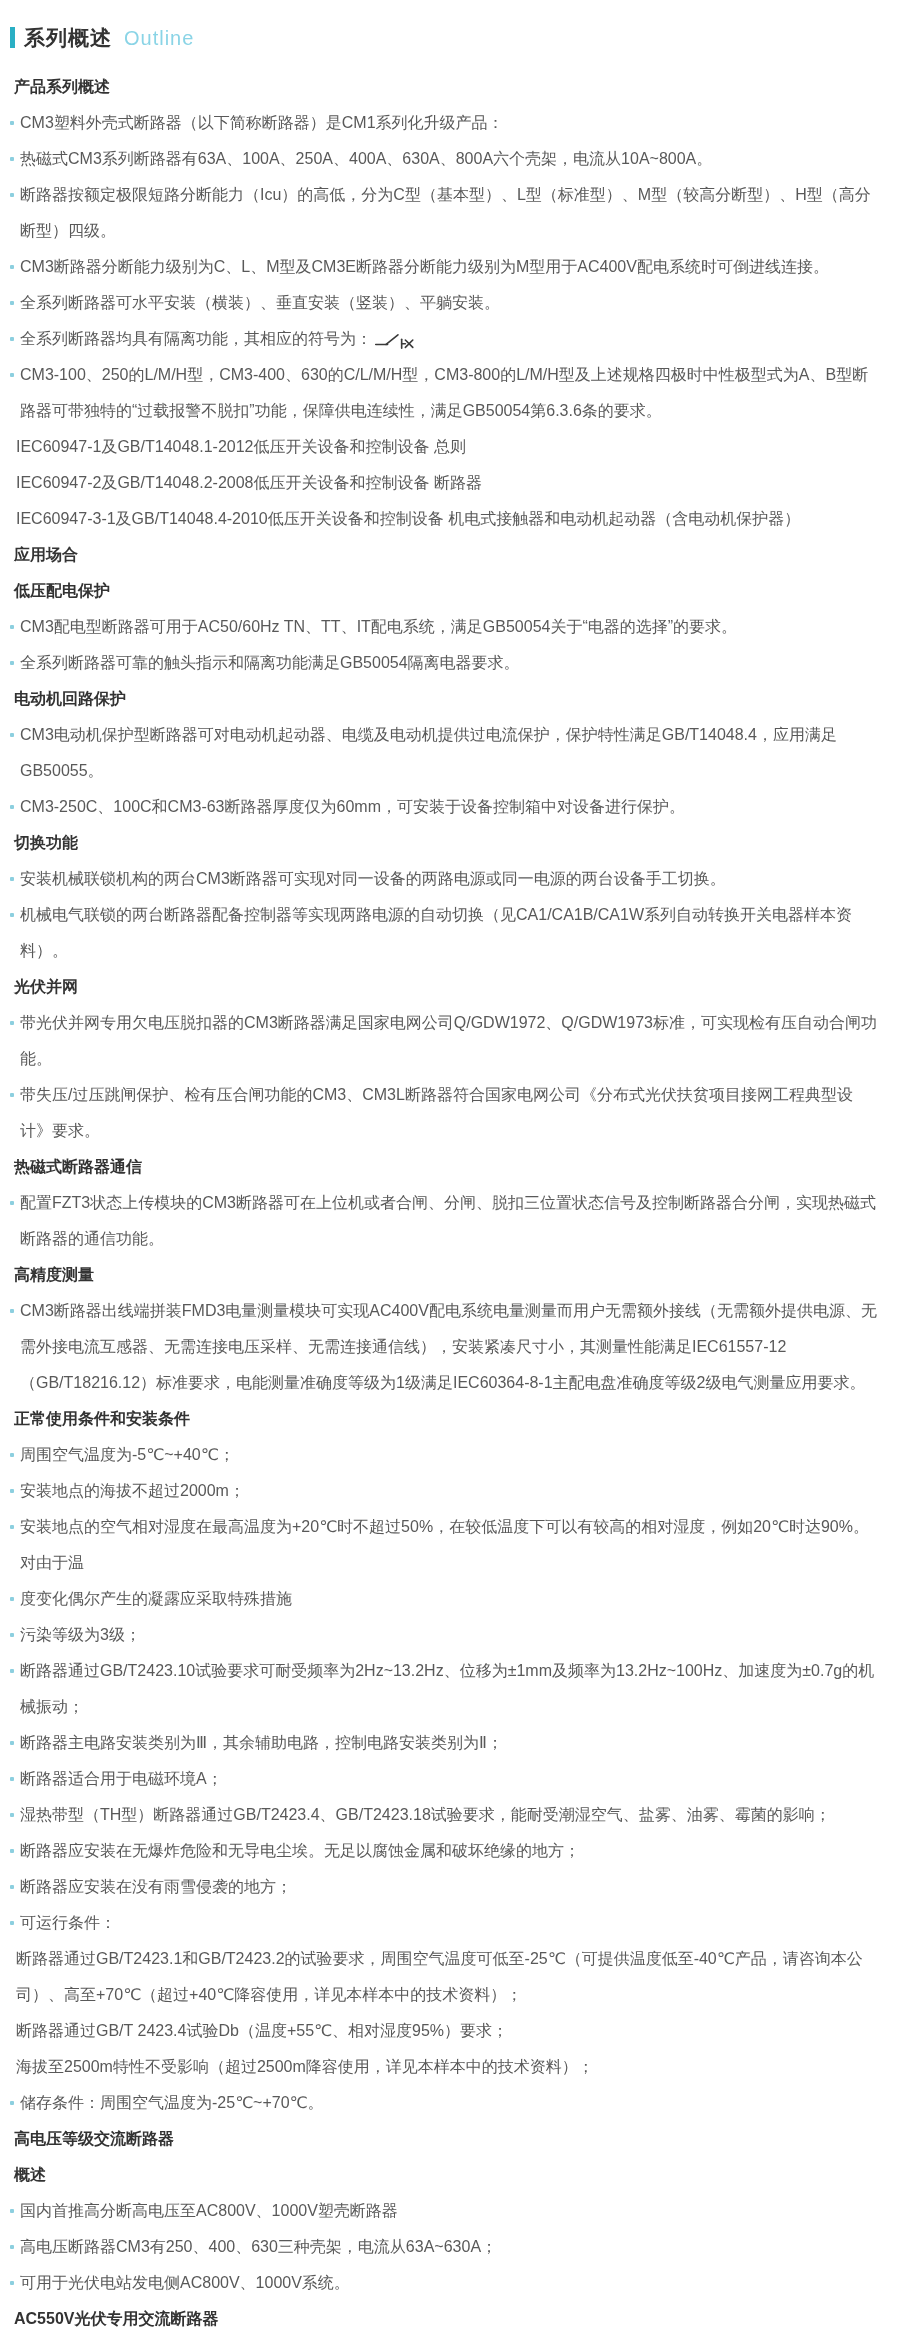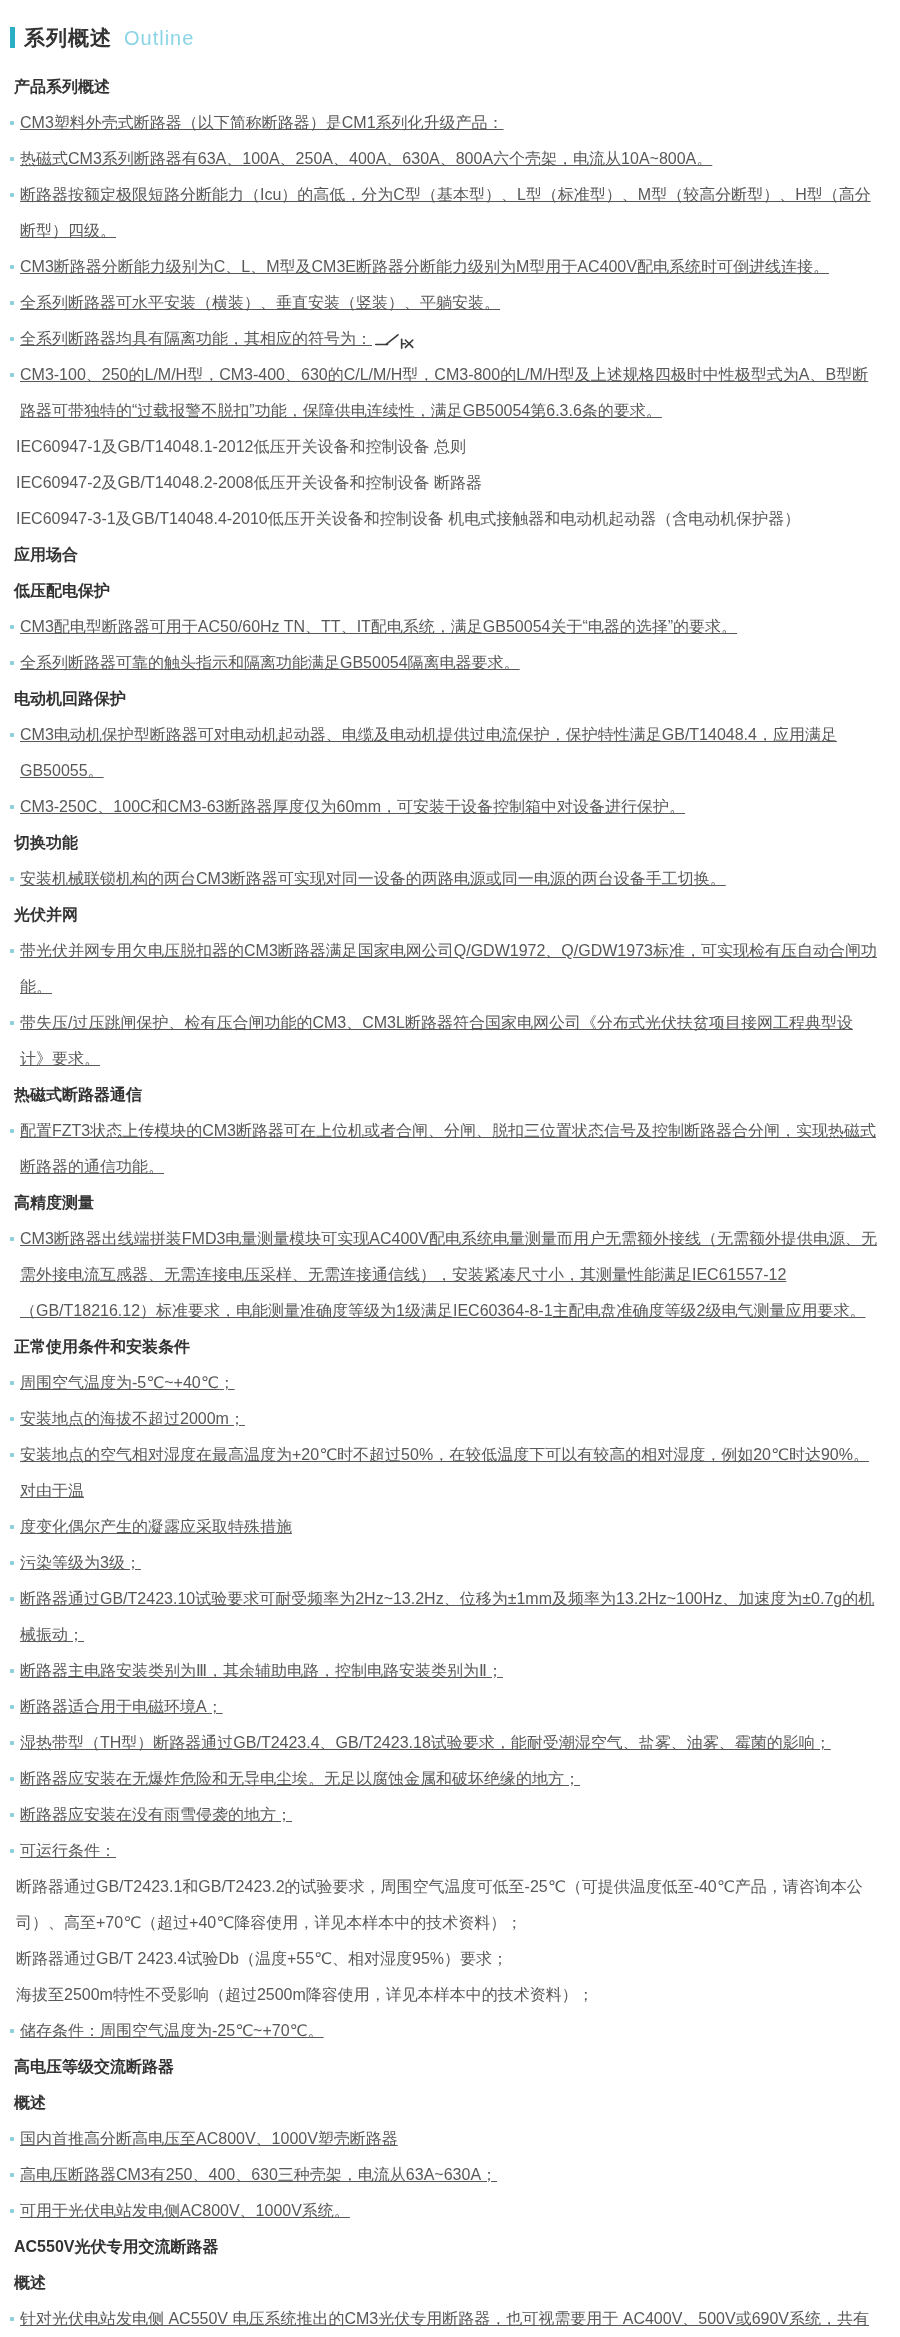--- a/index.html
+++ b/index.html
@@ -15,21 +15,21 @@
     width:900px;height:2337px;overflow:hidden;background:#ffffff;
     font-family:"Liberation Sans","DejaVu Sans",sans-serif;
   }
   .page-header{display:flex;align-items:center;margin:27px 12px 15px 10px;}
   .accent-bar{width:5px;height:21px;background:var(--accent);margin-right:9px;flex:0 0 auto;}
   .title-zh{font-size:21px;color:var(--heading);font-weight:bold;margin:0;letter-spacing:1px;line-height:1;}
   .title-en{font-size:20px;color:var(--title-en);margin-left:12px;letter-spacing:1px;line-height:1;}
   .content{padding:6px 18px 0 8px;}
   .content p{margin:0;line-height:36px;font-size:16px;}
   .h{color:var(--heading);font-weight:bold;padding-left:6px;}
-  .b{color:var(--body);padding-left:12px;position:relative;text-decoration:underline;}
+  .b{color:var(--body);padding-left:12px;position:relative;}
   .b .dot{position:absolute;left:2px;top:16px;width:4px;height:4px;background:var(--bullet);border-radius:1px;}
   .pl{color:var(--body);padding-left:8px;}
   .iso{vertical-align:middle;margin-left:3px;}
   .iso line{stroke:#3a3a3a;stroke-width:2.2;stroke-linecap:round;}
 </style>
 </head>
 <body>
 
 <div class="page">
   <header class="page-header">
@@ -58,20 +58,21 @@
       <p class="pl">IEC60947-3-1及GB/T14048.4-2010低压开关设备和控制设备 机电式接触器和电动机起动器（含电动机保护器）</p>
       <p class="h">应用场合</p>
       <p class="h">低压配电保护</p>
       <p class="b"><span class="dot"></span><span>CM3配电型断路器可用于AC50/60Hz TN、TT、IT配电系统，满足GB50054关于“电器的选择”的要求。</span></p>
       <p class="b"><span class="dot"></span><span>全系列断路器可靠的触头指示和隔离功能满足GB50054隔离电器要求。</span></p>
       <p class="h">电动机回路保护</p>
       <p class="b"><span class="dot"></span><span>CM3电动机保护型断路器可对电动机起动器、电缆及电动机提供过电流保护，保护特性满足GB/T14048.4，应用满足GB50055。</span></p>
       <p class="b"><span class="dot"></span><span>CM3-250C、100C和CM3-63断路器厚度仅为60mm，可安装于设备控制箱中对设备进行保护。</span></p>
       <p class="h">切换功能</p>
       <p class="b"><span class="dot"></span><span>安装机械联锁机构的两台CM3断路器可实现对同一设备的两路电源或同一电源的两台设备手工切换。</span></p>
+      <p class="b"><span class="dot"></span><span>机械电气联锁的两台断路器配备控制器等实现两路电源的自动切换（见CA1/CA1B/CA1W系列自动转换开关电器样本资料）。</span></p>
       <p class="h">光伏并网</p>
       <p class="b"><span class="dot"></span><span>带光伏并网专用欠电压脱扣器的CM3断路器满足国家电网公司Q/GDW1972、Q/GDW1973标准，可实现检有压自动合闸功能。</span></p>
       <p class="b"><span class="dot"></span><span>带失压/过压跳闸保护、检有压合闸功能的CM3、CM3L断路器符合国家电网公司《分布式光伏扶贫项目接网工程典型设计》要求。</span></p>
       <p class="h">热磁式断路器通信</p>
       <p class="b"><span class="dot"></span><span>配置FZT3状态上传模块的CM3断路器可在上位机或者合闸、分闸、脱扣三位置状态信号及控制断路器合分闸，实现热磁式断路器的通信功能。</span></p>
       <p class="h">高精度测量</p>
       <p class="b"><span class="dot"></span><span>CM3断路器出线端拼装FMD3电量测量模块可实现AC400V配电系统电量测量而用户无需额外接线（无需额外提供电源、无需外接电流互感器、无需连接电压采样、无需连接通信线），安装紧凑尺寸小，其测量性能满足IEC61557-12（GB/T18216.12）标准要求，电能测量准确度等级为1级满足IEC60364-8-1主配电盘准确度等级2级电气测量应用要求。</span></p>
       <p class="h">正常使用条件和安装条件</p>
       <p class="b"><span class="dot"></span><span>周围空气温度为-5℃~+40℃；</span></p>
       <p class="b"><span class="dot"></span><span>安装地点的海拔不超过2000m；</span></p>

